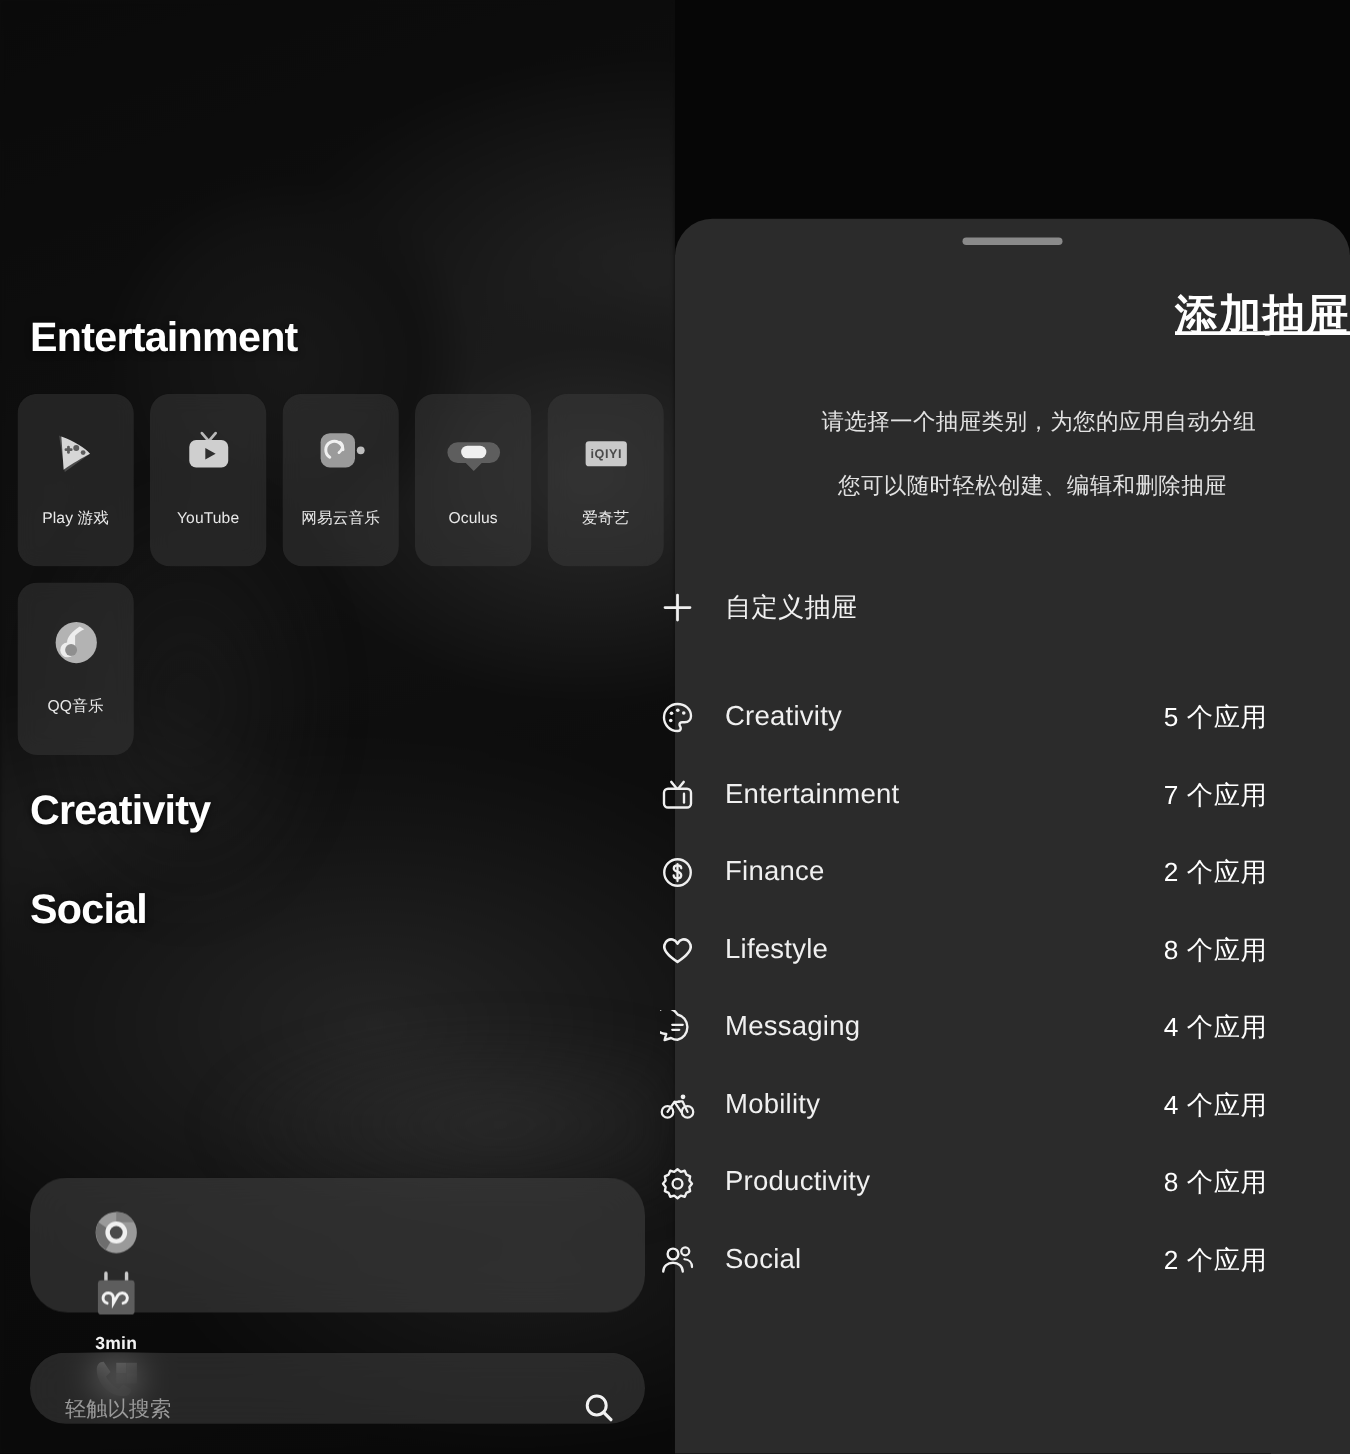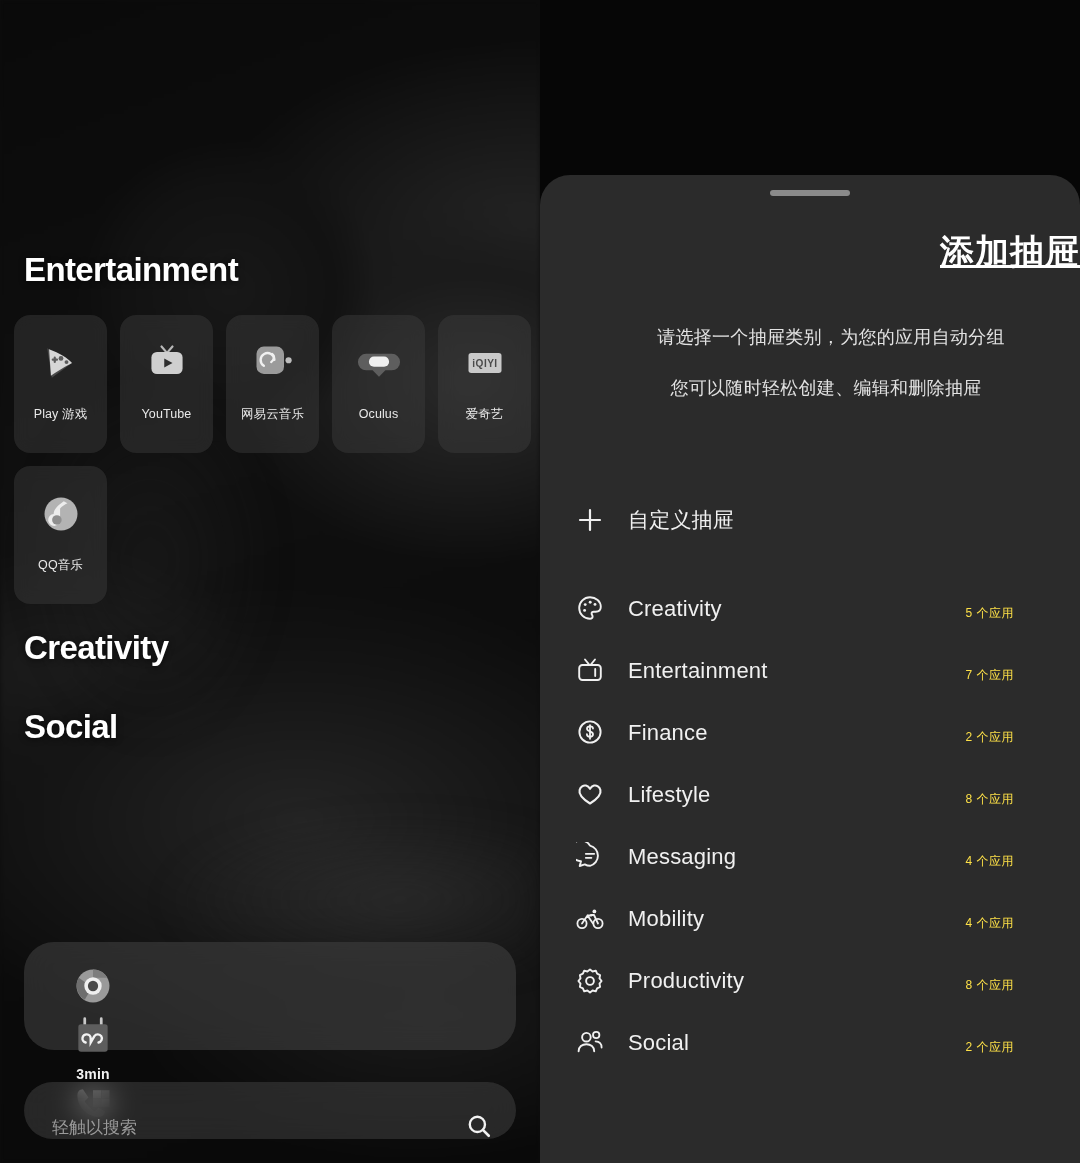--- a/index.html
+++ b/index.html
@@ -132,26 +132,26 @@
   .sheet-sub {
     position: absolute; left: 0; right: 0;
     text-align: center; color: #e2e2e2;
     font-size: 18px; letter-spacing: .3px;
   }
   #sub1 { top: 150px; margin-left: 42px; }
   #sub2 { top: 201px; margin-left: 32px; }
 
   .cat-list { position: absolute; left: 0; right: 0; top: 297px; }
   .cat-row {
-    display: flex; align-items: flex-end;
-    height: 62px; padding: 0 66px 0 88px;
+    display: flex; align-items: flex-start;
+    height: 62px; padding: 0 66px 0 40px;
   }
   .cat-row .cicon { width: 28px; height: 28px; margin-left: -52px; margin-right: 24px; flex:0 0 28px; }
   .cat-row .cname { flex: 1; color: #f0f0f0; font-size: 22px; letter-spacing: .2px; }
-  .cat-row .ccount { color: #fde047; font-size: 12px; letter-spacing: .5px; white-space: nowrap; }
+  .cat-row .ccount { color: #ffffff; font-size: 21px; letter-spacing: .5px; white-space: nowrap; }
   #row-custom { margin-bottom: 26px; }
   #row-custom .cname { font-size: 21px; }
 </style>
 </head>
 <body>
 
 <div class="screen">
 
   <div class="home">
     <div class="wall"></div>

